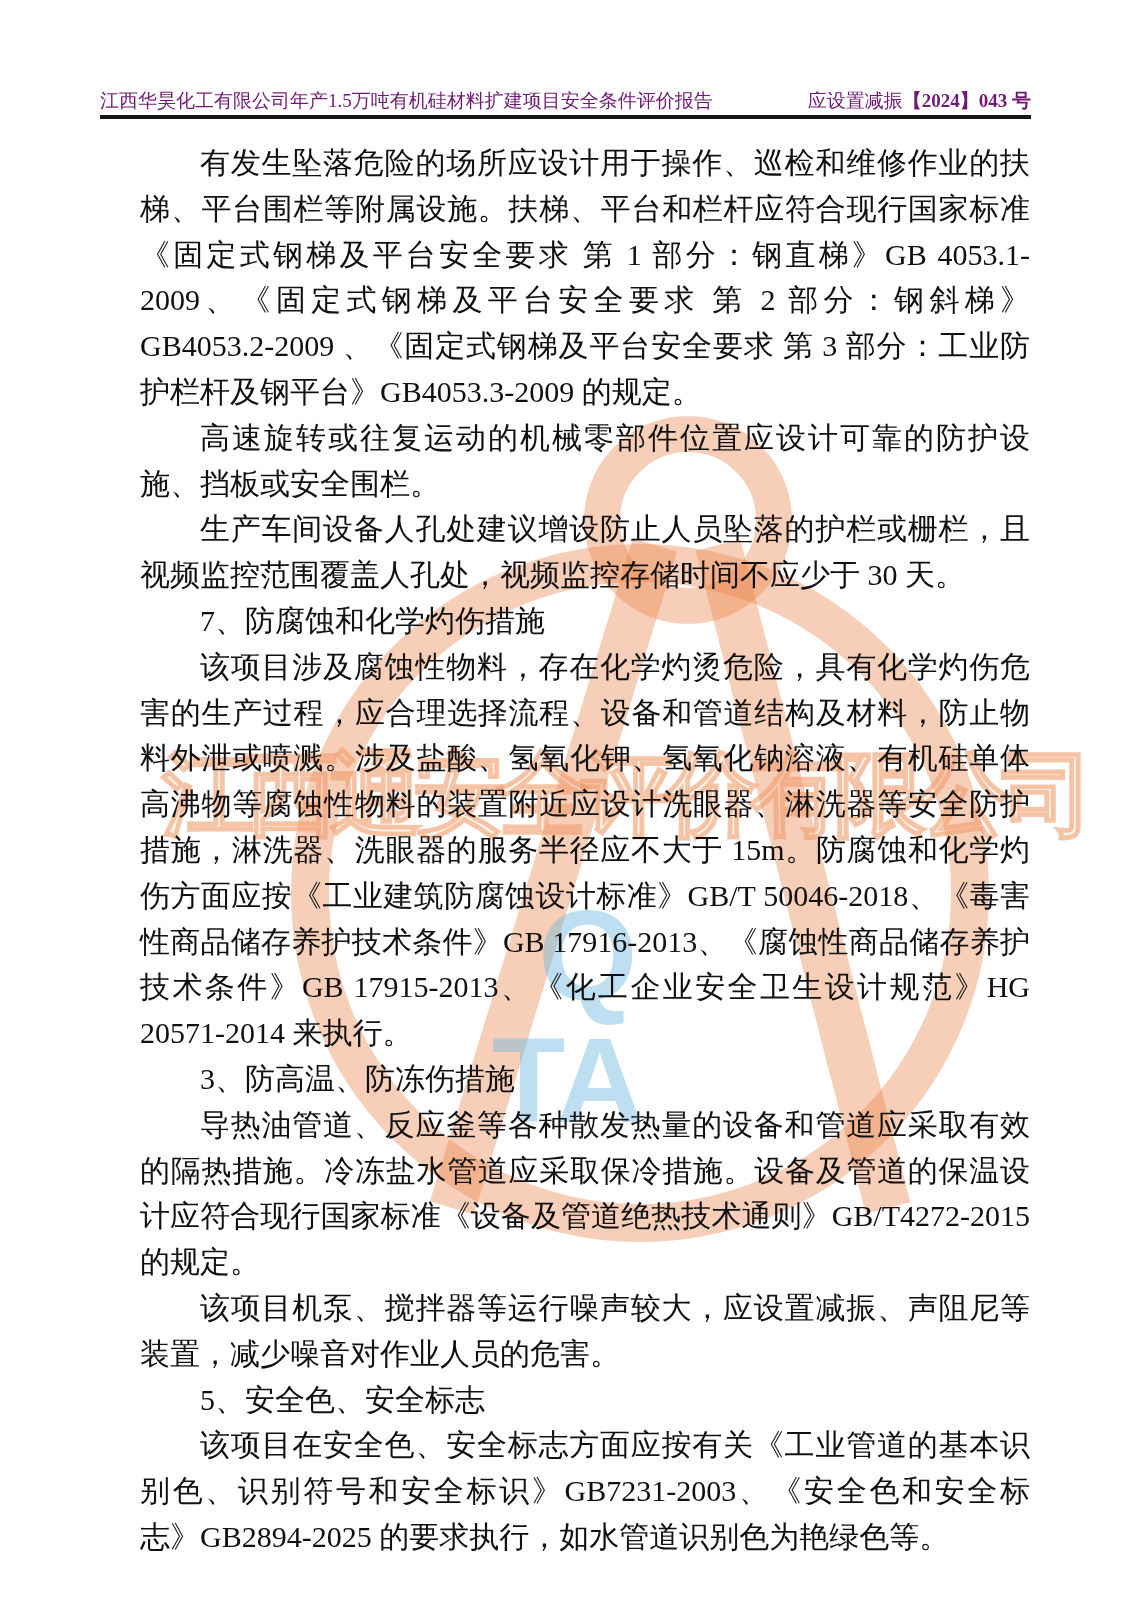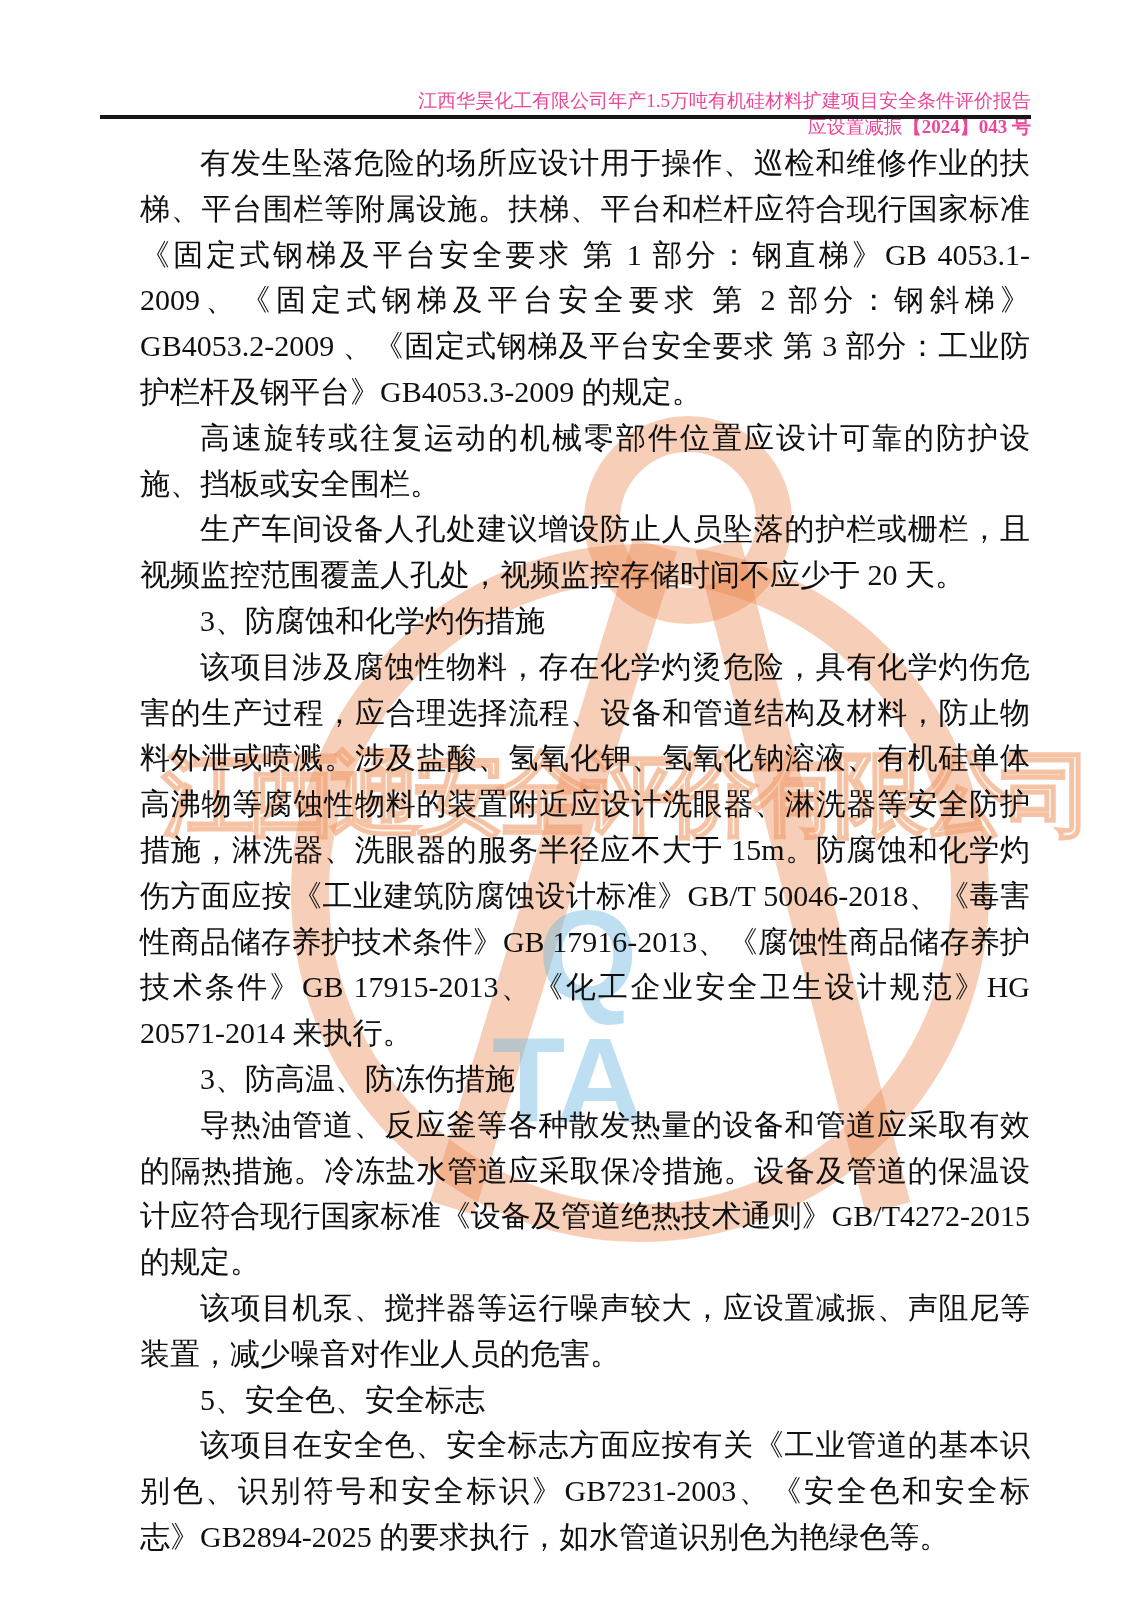--- a/index.html
+++ b/index.html
@@ -9,21 +9,21 @@
     margin:0 auto;
     background:#ffffff;
     overflow:hidden;
     font-family:"Liberation Serif","DejaVu Serif",serif;
   }
 
   
   .header{
     position:absolute;left:100px;top:88px;width:931px;
     display:flex;justify-content:space-between;align-items:flex-end;
-    font-size:19px;color:#ec4899;white-space:nowrap;flex-direction:column;
+    font-size:19px;color:#701a75;white-space:nowrap;
   }
   .header .doc-no{font-weight:bold;}
   .header-rule{
     position:absolute;left:100px;top:115px;width:931px;height:0;
     border-top:4px solid #161616;
   }
 
   
   .watermark{position:absolute;inset:0;z-index:0;pointer-events:none;}
   .wm-svg{position:absolute;left:0;top:0;}
@@ -68,22 +68,22 @@
 
   <div class="header">
     <span>江西华昊化工有限公司年产1.5万吨有机硅材料扩建项目安全条件评价报告</span>
     <span><span>应设置减振</span><span class="doc-no">【2024】043 号</span></span>
   </div>
   <div class="header-rule"></div>
 
   <div class="content" id="body-container">
       <p>有发生坠落危险的场所应设计用于操作、巡检和维修作业的扶梯、平台围栏等附属设施。扶梯、平台和栏杆应符合现行国家标准《固定式钢梯及平台安全要求 第 1 部分：钢直梯》GB 4053.1-2009、《固定式钢梯及平台安全要求 第 2 部分：钢斜梯》GB4053.2-2009 、《固定式钢梯及平台安全要求 第 3 部分：工业防护栏杆及钢平台》GB4053.3-2009 的规定。</p>
       <p>高速旋转或往复运动的机械零部件位置应设计可靠的防护设施、挡板或安全围栏。</p>
-      <p>生产车间设备人孔处建议增设防止人员坠落的护栏或栅栏，且视频监控范围覆盖人孔处，视频监控存储时间不应少于 20 天。</p>
-      <p class="heading">3、防腐蚀和化学灼伤措施</p>
+      <p>生产车间设备人孔处建议增设防止人员坠落的护栏或栅栏，且视频监控范围覆盖人孔处，视频监控存储时间不应少于 30 天。</p>
+      <p class="heading">7、防腐蚀和化学灼伤措施</p>
       <p>该项目涉及腐蚀性物料，存在化学灼烫危险，具有化学灼伤危害的生产过程，应合理选择流程、设备和管道结构及材料，防止物料外泄或喷溅。涉及盐酸、氢氧化钾、氢氧化钠溶液、有机硅单体高沸物等腐蚀性物料的装置附近应设计洗眼器、淋洗器等安全防护措施，淋洗器、洗眼器的服务半径应不大于 15m。防腐蚀和化学灼伤方面应按《工业建筑防腐蚀设计标准》GB/T 50046-2018、《毒害性商品储存养护技术条件》GB 17916-2013、《腐蚀性商品储存养护技术条件》GB 17915-2013、《化工企业安全卫生设计规范》HG 20571-2014 来执行。</p>
       <p class="heading">3、防高温、防冻伤措施</p>
       <p>导热油管道、反应釜等各种散发热量的设备和管道应采取有效的隔热措施。冷冻盐水管道应采取保冷措施。设备及管道的保温设计应符合现行国家标准《设备及管道绝热技术通则》GB/T4272-2015 的规定。</p>
       <p>该项目机泵、搅拌器等运行噪声较大，应设置减振、声阻尼等装置，减少噪音对作业人员的危害。</p>
       <p class="heading">5、安全色、安全标志</p>
       <p>该项目在安全色、安全标志方面应按有关《工业管道的基本识别色、识别符号和安全标识》GB7231-2003、《安全色和安全标志》GB2894-2025 的要求执行，如水管道识别色为艳绿色等。</p>
     </div>
 
 </div>
 

